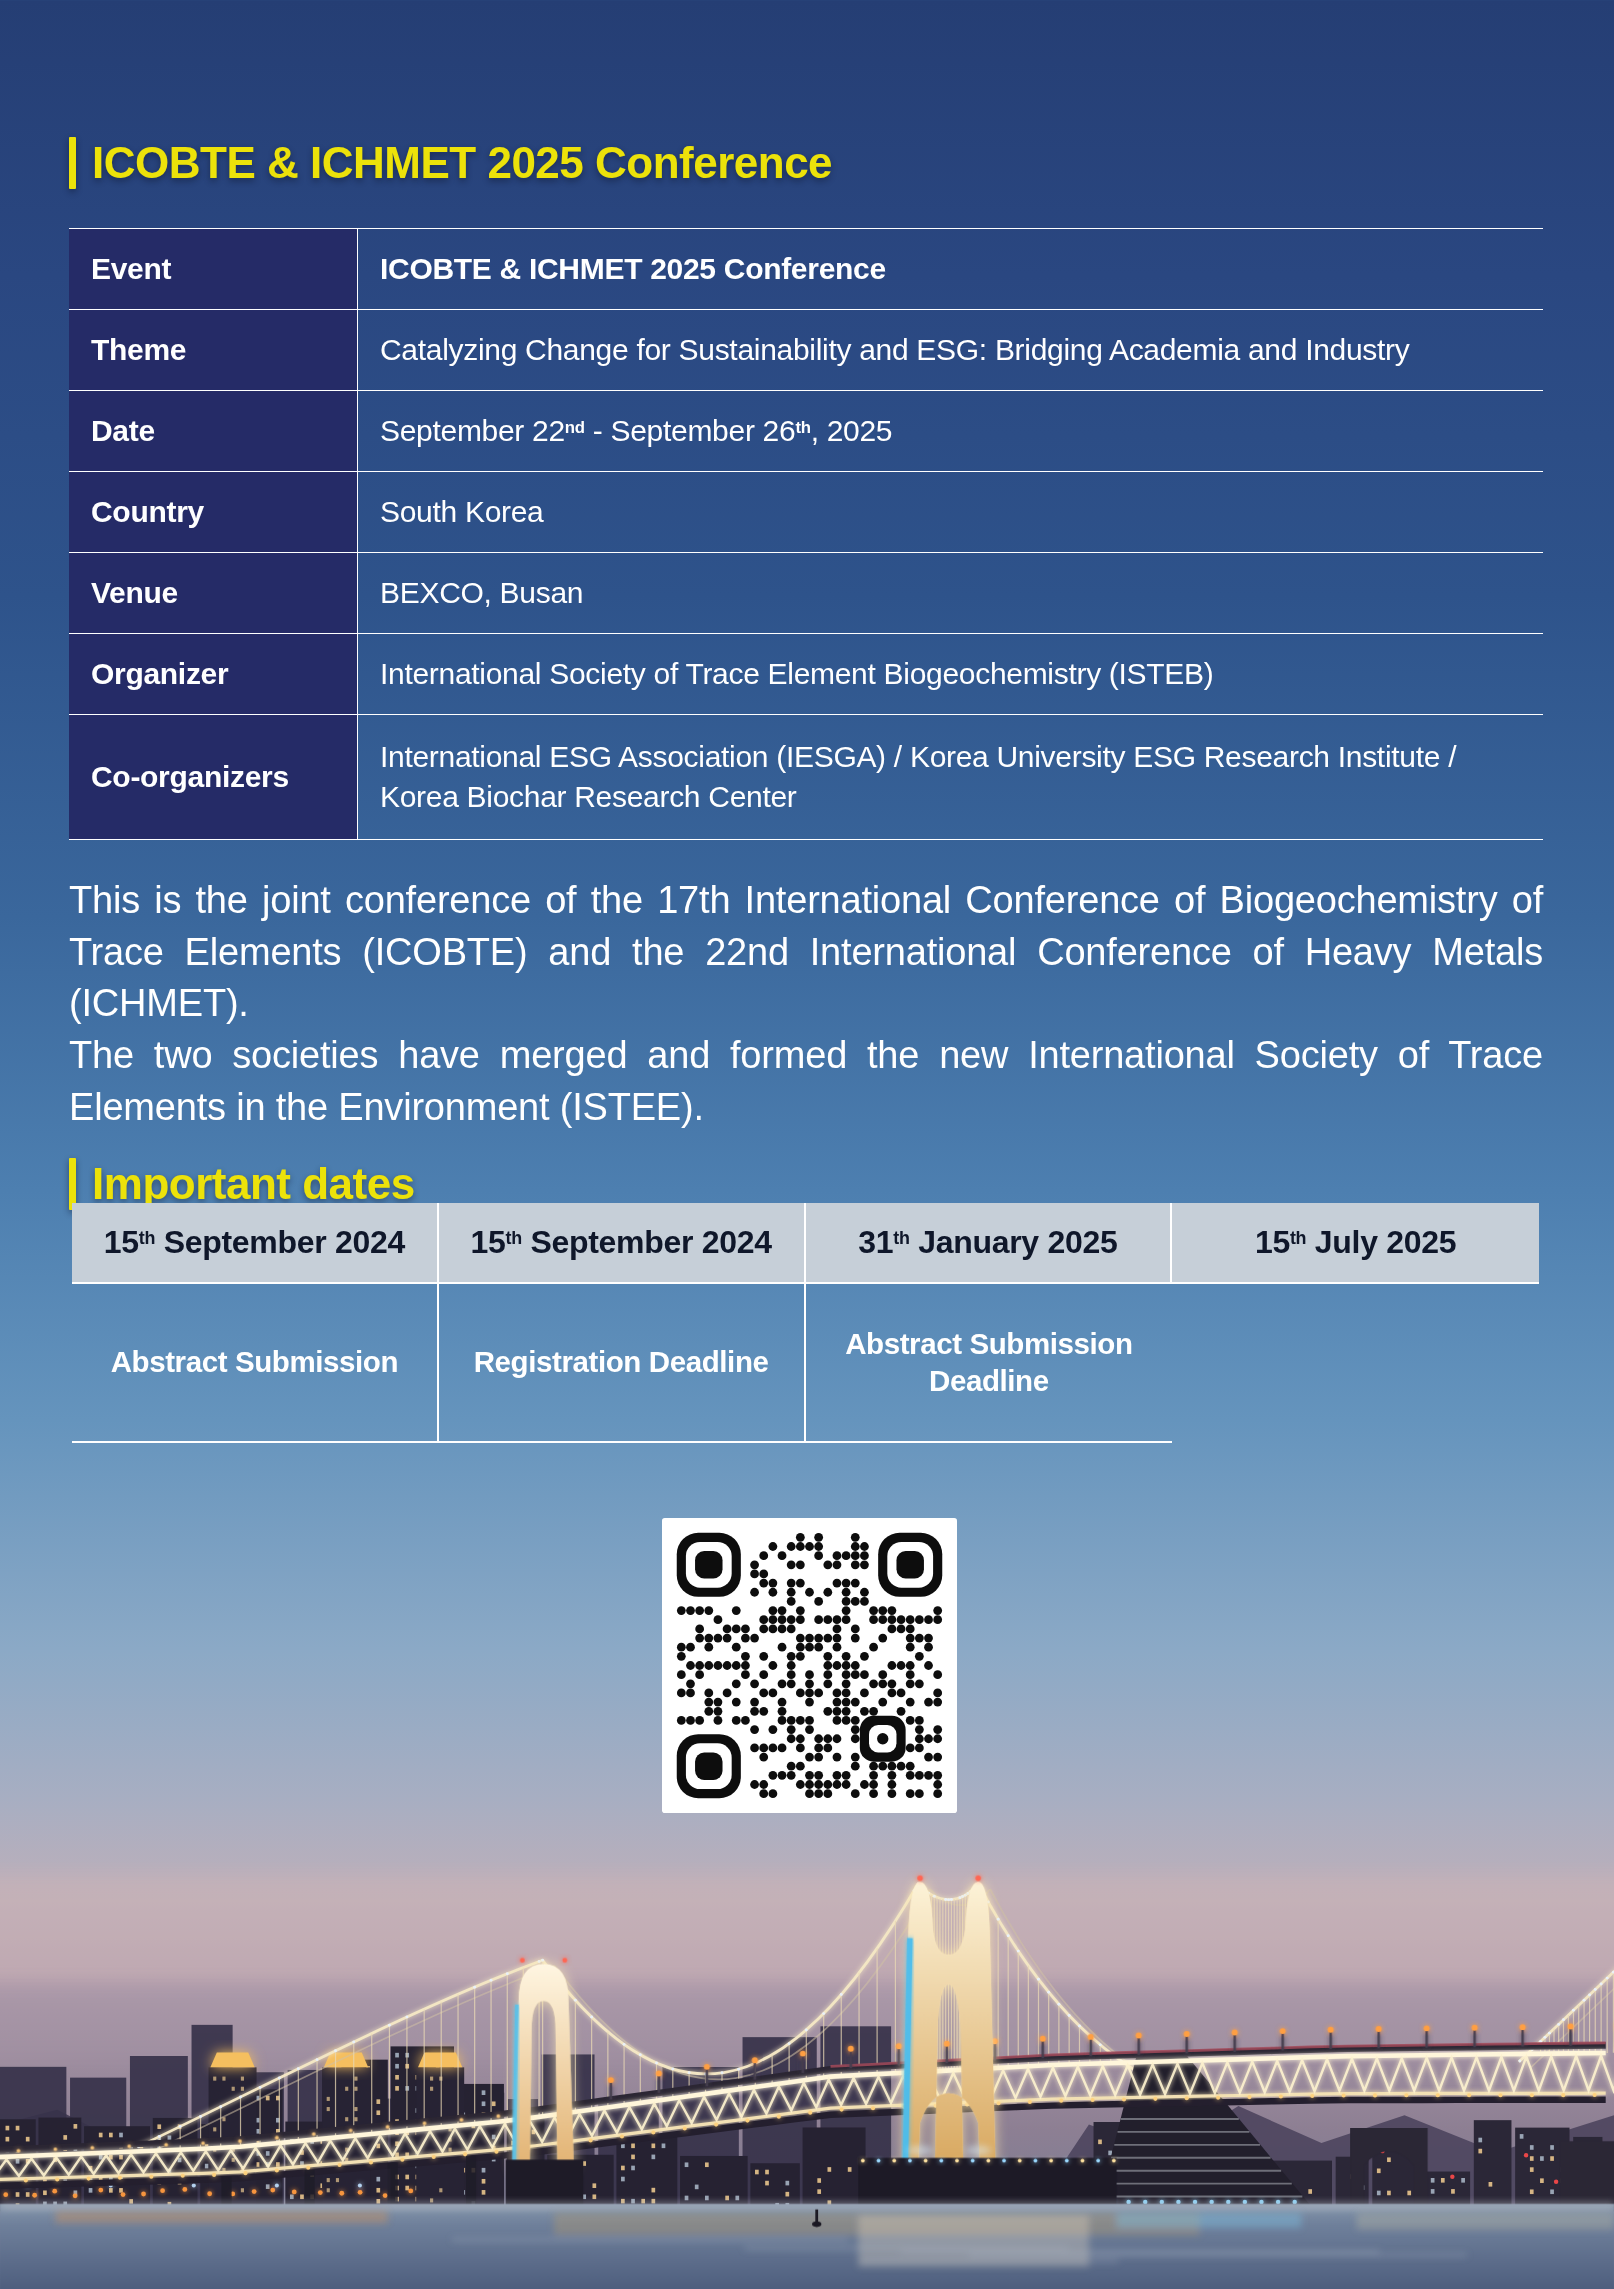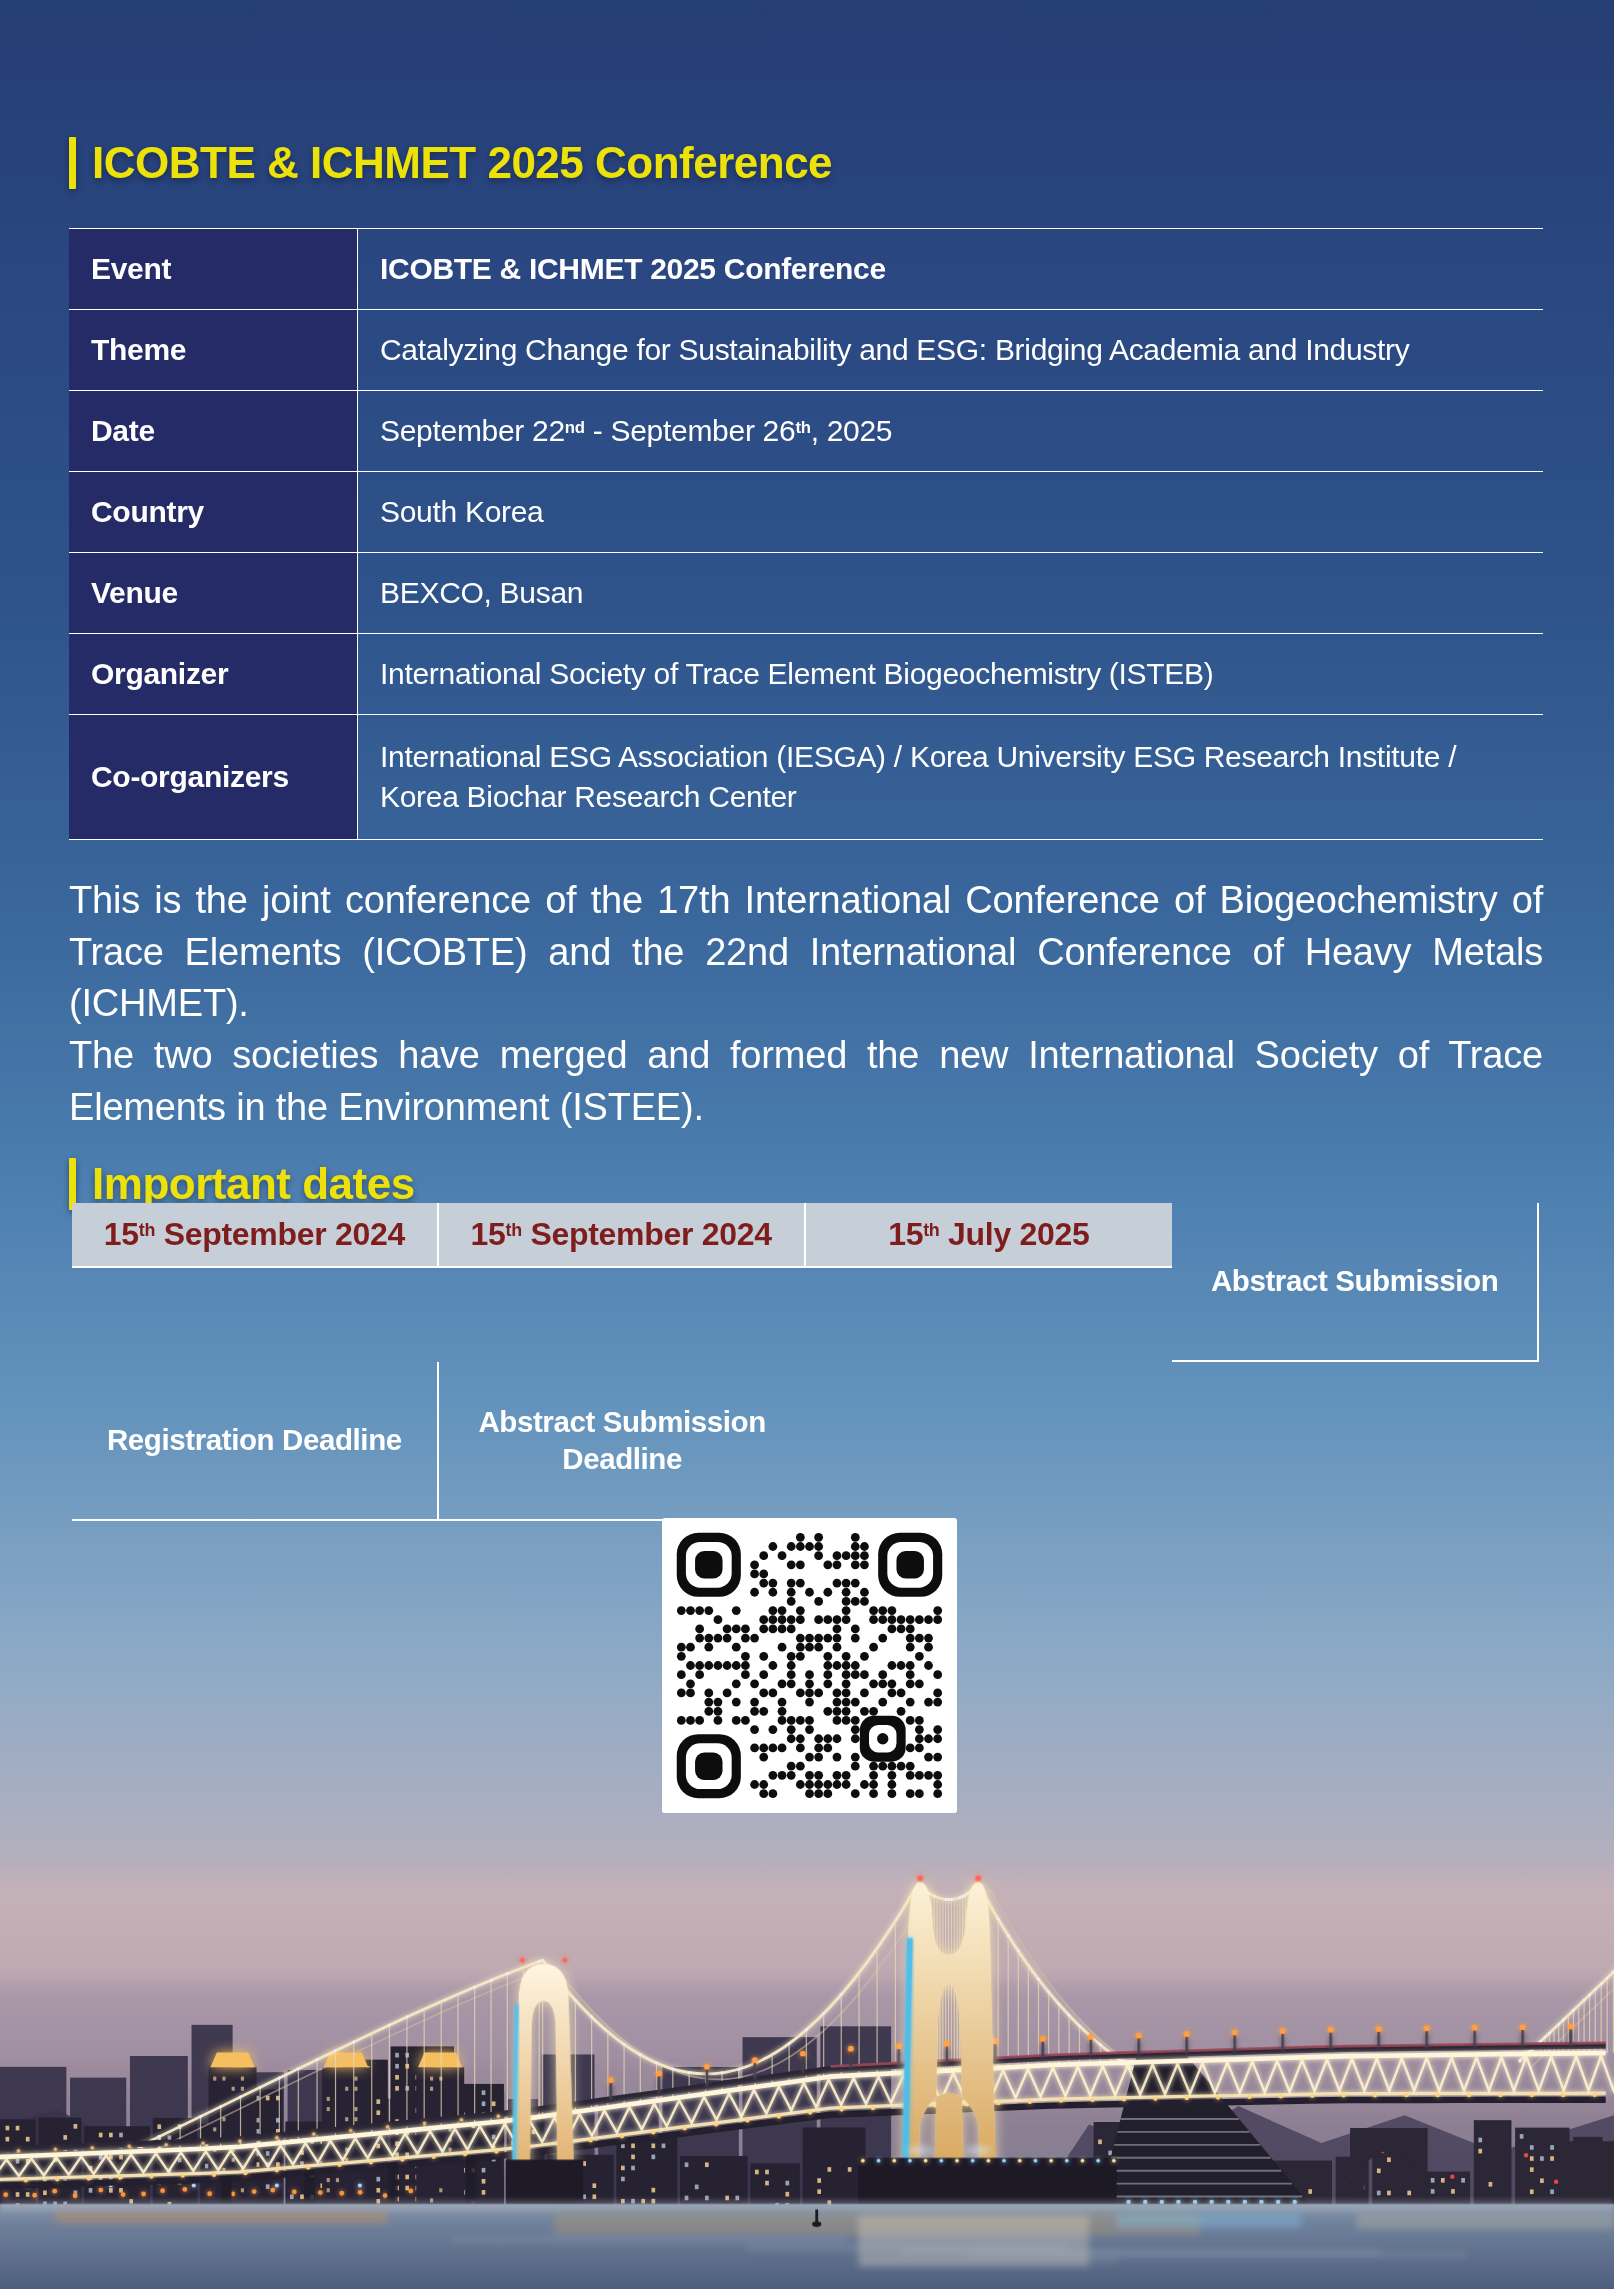--- a/index.html
+++ b/index.html
@@ -50,22 +50,22 @@
     font-size:38px;letter-spacing:-0.2px;line-height:1.36;
   }
   #description p{margin:0;text-align:justify;}
 
   
   #dates-table{
     left:72px;top:1203px;width:1467px;
     display:grid;grid-template-columns:repeat(4,1fr);
   }
   .date-head{
-    background:#c6cfd8;color:#7f1d1d;font-weight:bold;font-size:32px;letter-spacing:-0.3px;
-    height:65px;display:flex;align-items:center;justify-content:center;
+    background:#c6cfd8;color:#0f172a;font-weight:bold;font-size:32px;letter-spacing:-0.3px;
+    height:81px;display:flex;align-items:center;justify-content:center;
     border-bottom:2.8px solid #fff;box-sizing:border-box;
   }
   .date-cell{
     color:#fff;font-weight:bold;font-size:29.5px;letter-spacing:-0.4px;line-height:1.25;
     height:159px;display:flex;align-items:center;justify-content:center;text-align:center;
     border-bottom:2.8px solid #fff;box-sizing:border-box;padding:0 9.2px;
   }
   .vline{border-right:2.8px solid #fff;}
 
   
@@ -1014,20 +1014,24 @@
 
   <div id="dates-table" class="layer">
     <div class="date-head vline">
         <span>
       <span>15</span><sup>th</sup><span> September 2024</span></span>
     </div>
     <div class="date-head vline">
         <span>
       <span>15</span><sup>th</sup><span> September 2024</span></span>
     </div>
+    <div class="date-head vline">
+        <span>
+      <span>31</span><sup>th</sup><span> January 2025</span></span>
+    </div>
     <div class="date-head">
         <span>
       <span>15</span><sup>th</sup><span> July 2025</span></span>
     </div>
     <div class="date-cell vline">Abstract Submission</div>
     <div class="date-cell vline">Registration Deadline</div>
     <div class="date-cell">Abstract Submission Deadline</div>
   </div>
 
   <div id="qr-box" class="layer">

